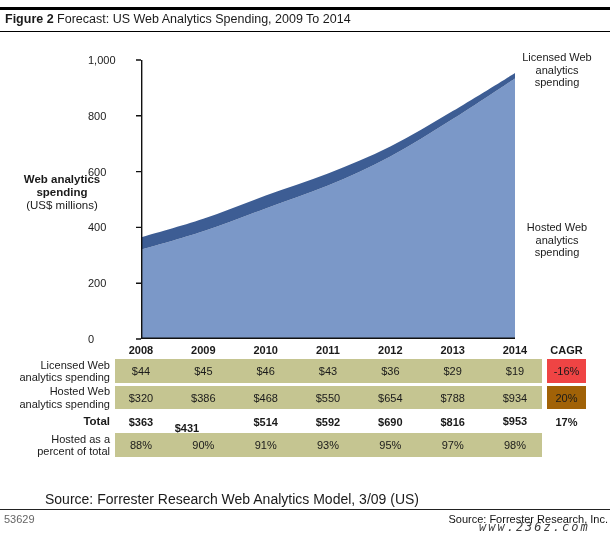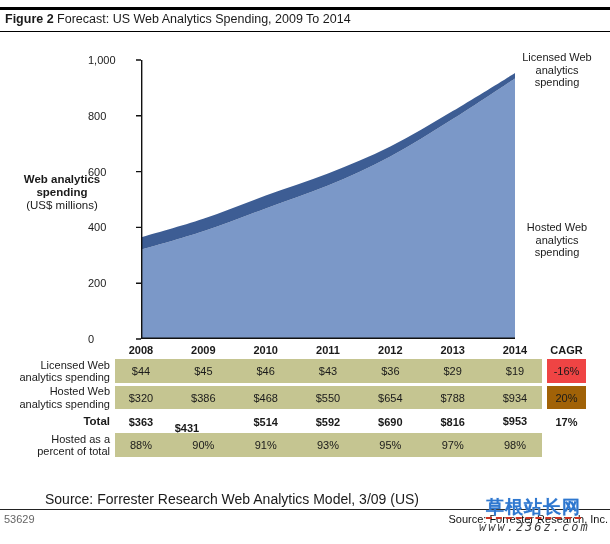--- a/index.html
+++ b/index.html
@@ -144,16 +144,15 @@
       <div class="cell" style="left: 297px; top: 433px; height: 24px;">93%</div>
       <div class="cell" style="left: 359.333px; top: 433px; height: 24px;">95%</div>
       <div class="cell" style="left: 421.667px; top: 433px; height: 24px;">97%</div>
       <div class="cell" style="left: 484px; top: 433px; height: 24px;">98%</div>
     </div>
 
   <div id="source-model">Source: Forrester Research Web Analytics Model, 3/09 (US)</div>
   <div id="rule-footer" class="rule"></div>
   <div id="footer-id">53629</div>
   <div id="footer-source">Source: Forrester Research, Inc.</div>
-  <div id="watermark-cjk">草根站长网</div>
   <div id="watermark-url">www.236z.com</div>
 
 </div>
 
 </body></html>

